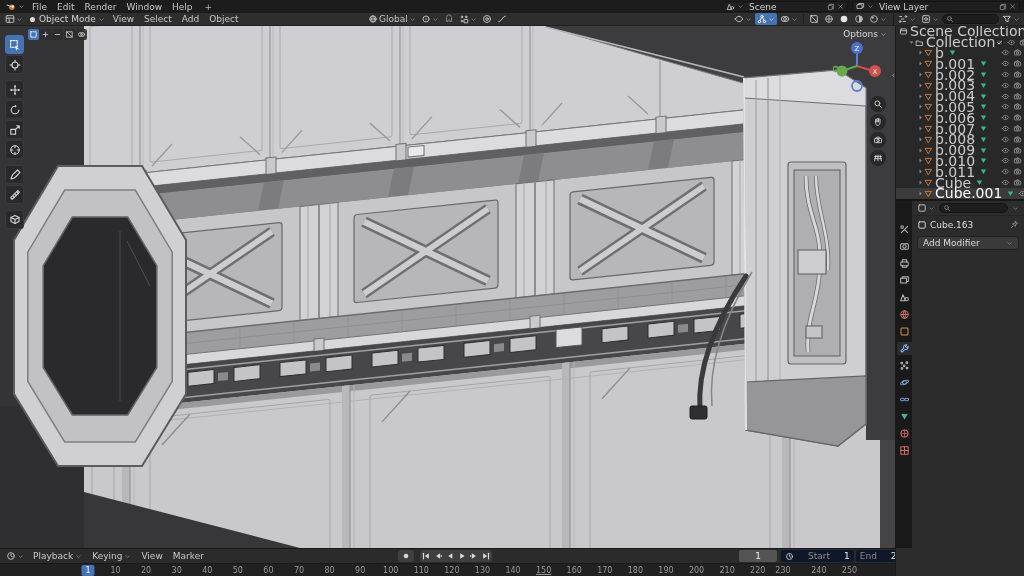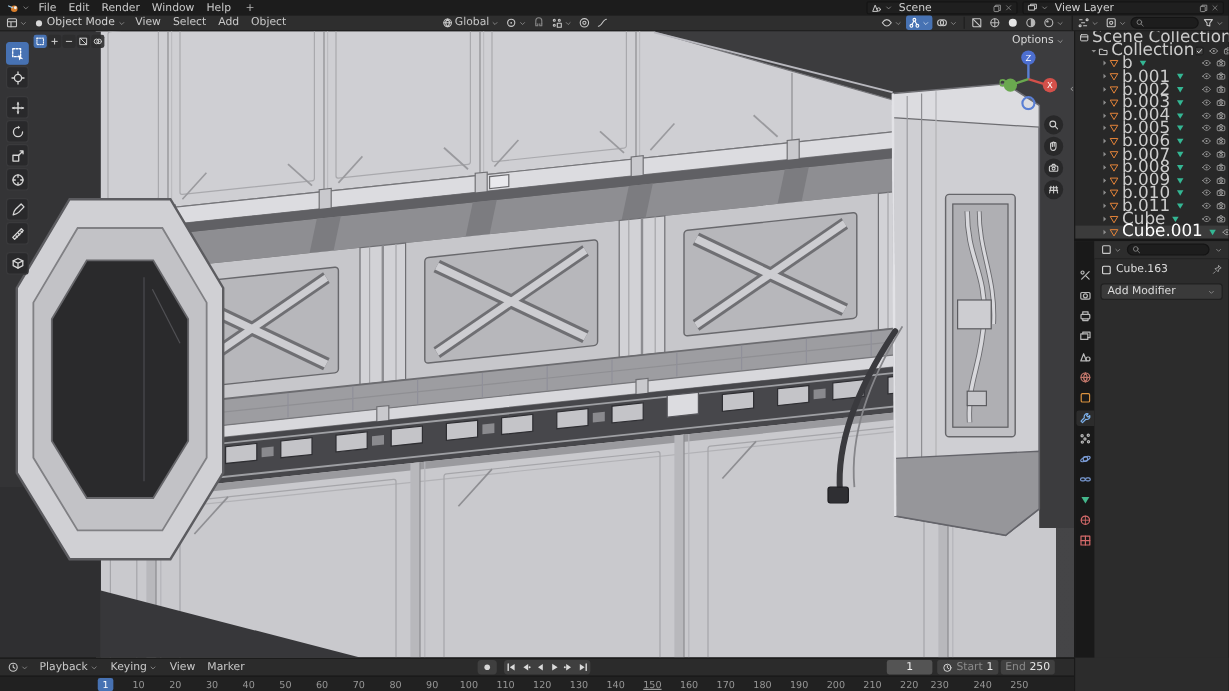--- a/index.html
+++ b/index.html
@@ -55,21 +55,21 @@
   #addModifier{margin:3px 5px;height:14px;background:#3a3a3a;border:1px solid #202020;border-radius:3px;display:flex;align-items:center;padding:0 5px;color:#dddddd;}
   #addModifier .chevr{margin-left:auto;}
   
   #timeline{position:absolute;left:0;top:548px;width:895px;height:28px;background:#2b2b2b;border-top:1px solid #191919;}
   #tlHeader{position:relative;height:14px;display:flex;align-items:center;padding:0 4px;gap:2px;}
   #transport{position:absolute;left:420px;top:1px;display:flex;background:#3f3f3f;border-radius:3px;overflow:hidden;}
   .tbtn{width:12px;height:12px;display:flex;align-items:center;justify-content:center;color:#dcdcdc;}
   #recBtn{position:absolute;left:398px;top:1px;width:16px;height:12px;background:#3f3f3f;border-radius:3px;display:flex;align-items:center;justify-content:center;color:#d6d6d6;}
   #frameField{position:absolute;left:739px;top:1px;width:38px;height:12px;background:#545454;border-radius:2px;display:flex;align-items:center;justify-content:center;color:#f2f2f2;}
   #rangeFields{position:absolute;left:781px;top:1px;display:flex;gap:2px;}
-  .rangepill{height:12px;background:#404040;border-radius:2px;display:flex;align-items:center;gap:3px;padding:0 4px;color:#e6e6e6;}
+  .rangepill{height:12px;background:#0f172a;border-radius:2px;display:flex;align-items:center;gap:14px;padding:0 4px;color:#e6e6e6;}
   #tlRuler{position:relative;height:13px;background:#212121;border-top:1px solid #1a1a1a;}
   .tick{position:absolute;top:2px;transform:translateX(-50%);color:#979797;font-size:8px;}
   #curFrame{position:absolute;top:1px;left:88px;transform:translateX(-50%);background:#4772b3;color:#fff;font-size:8px;padding:0 4px;height:11px;border-radius:2px;display:flex;align-items:center;}
   #brCorner{position:absolute;left:895px;top:548px;width:129px;height:28px;background:#2c2c2c;border-left:1px solid #1a1a1a;}
   svg{display:block;}
 </style>
 </head>
 <body>
 
 <div id="app">

